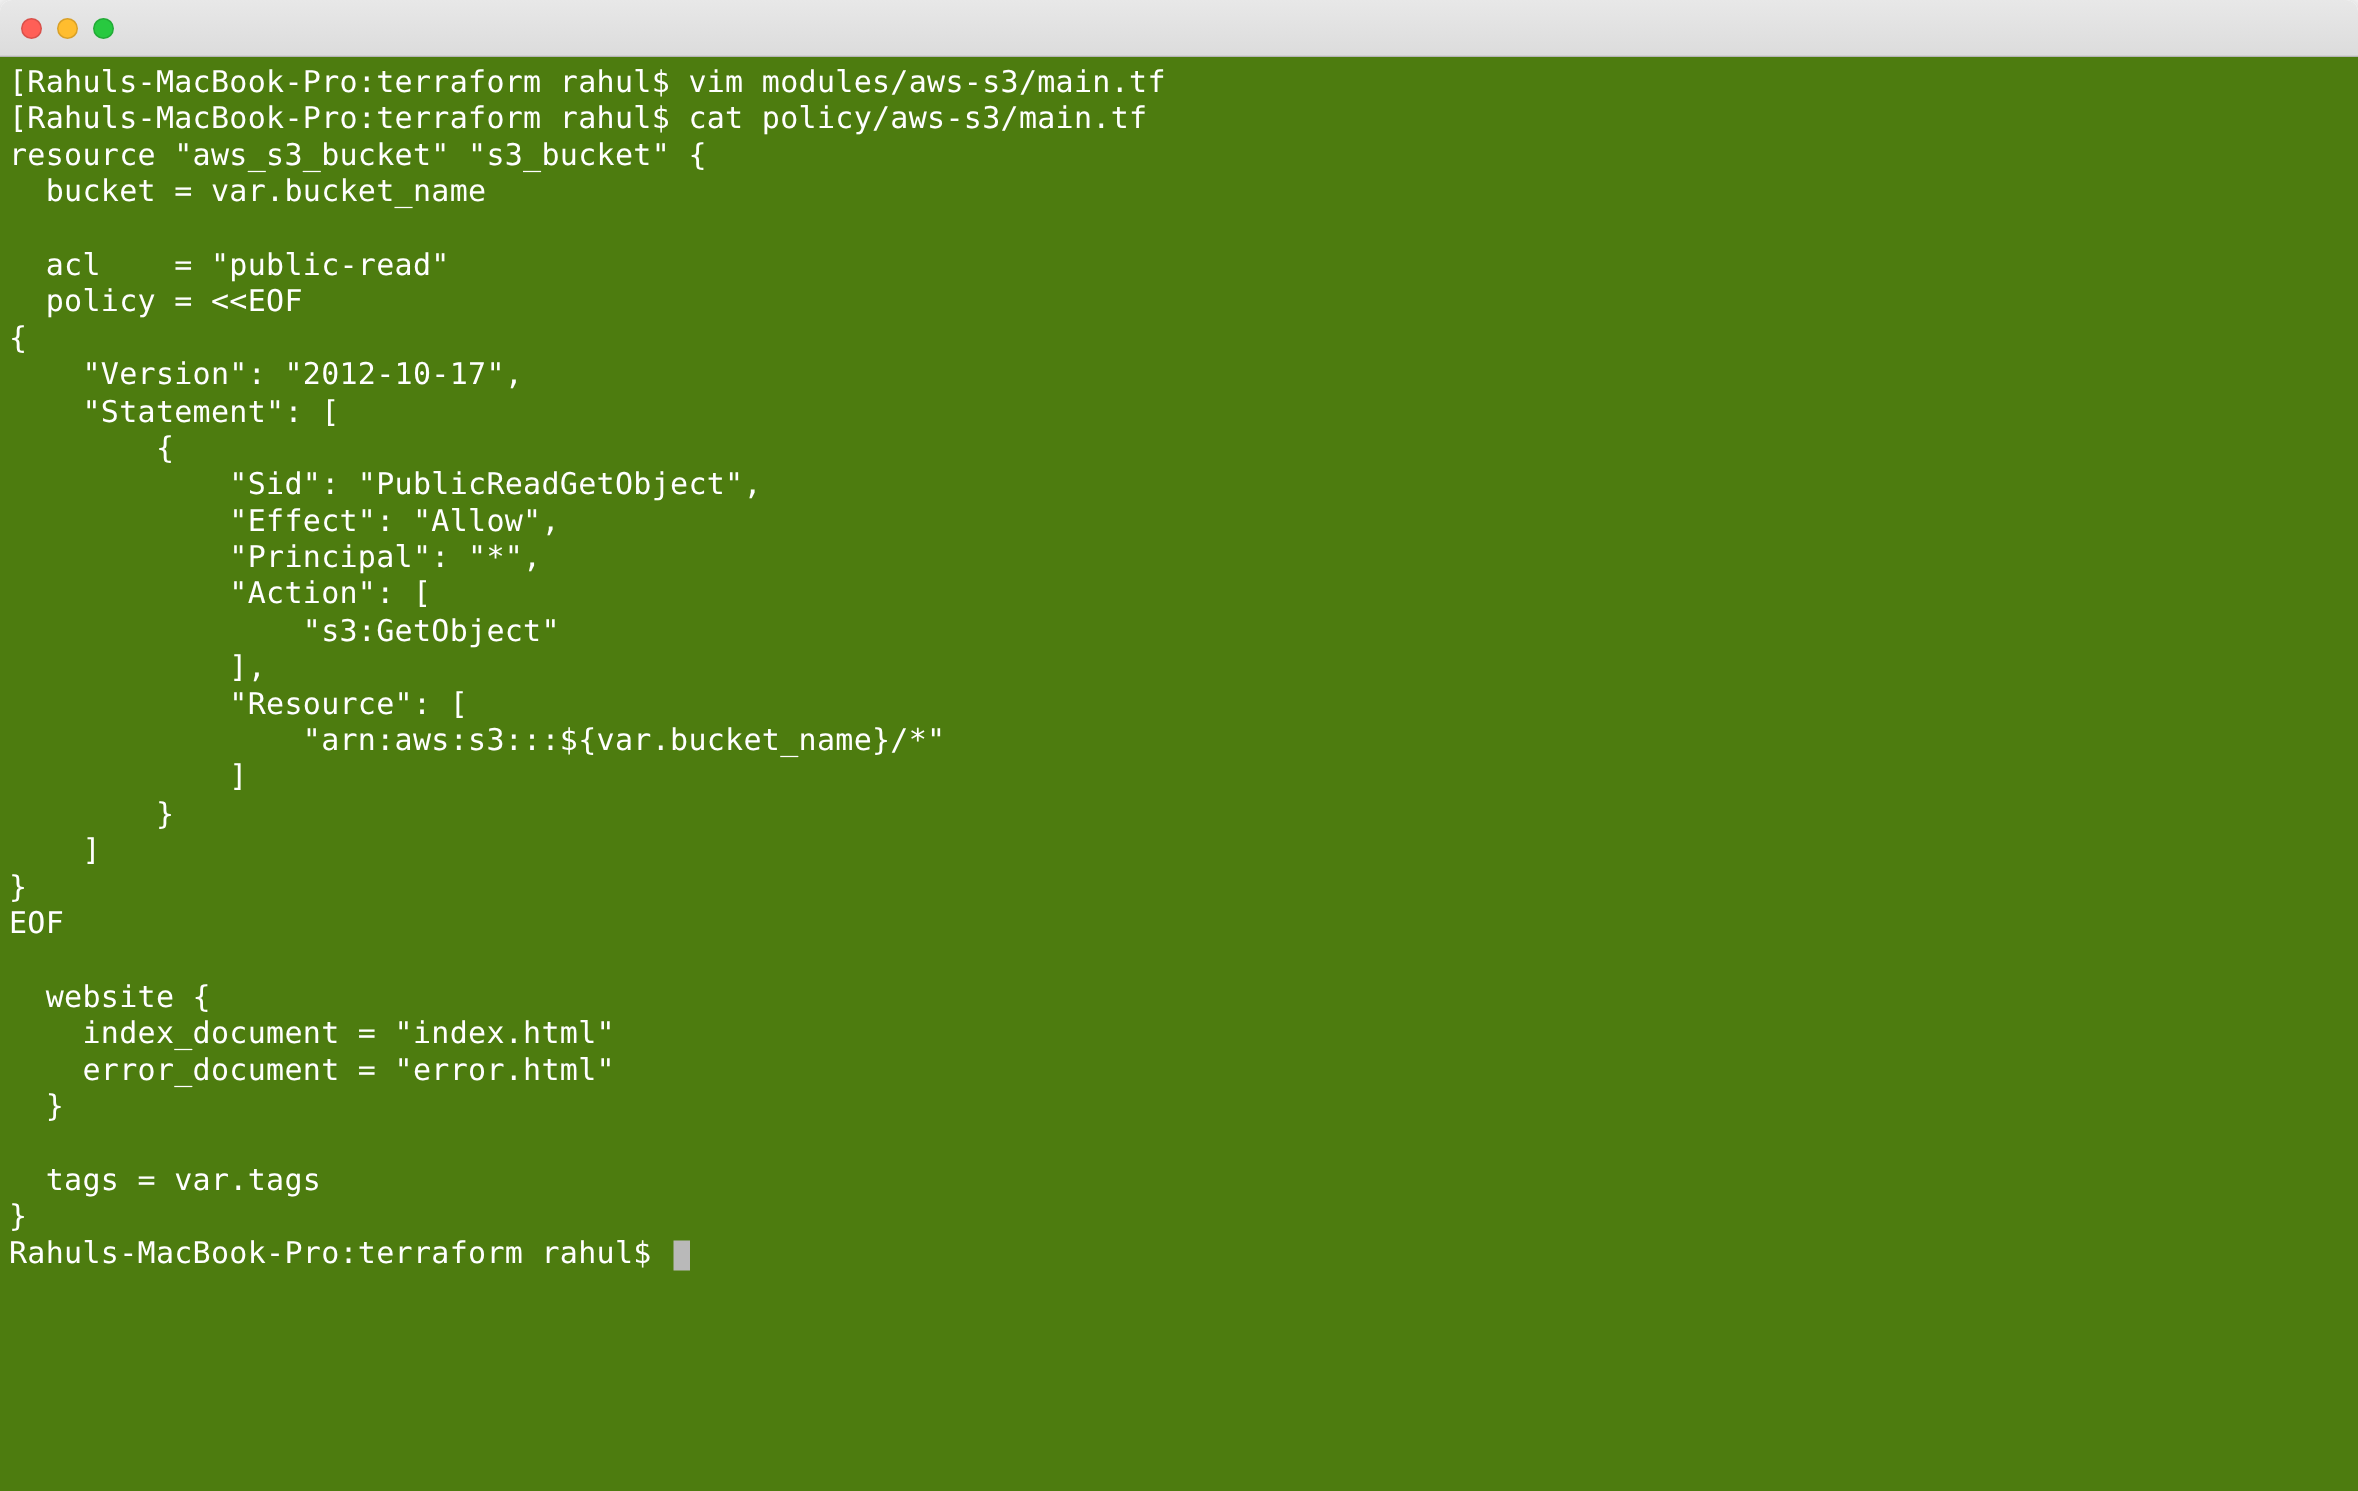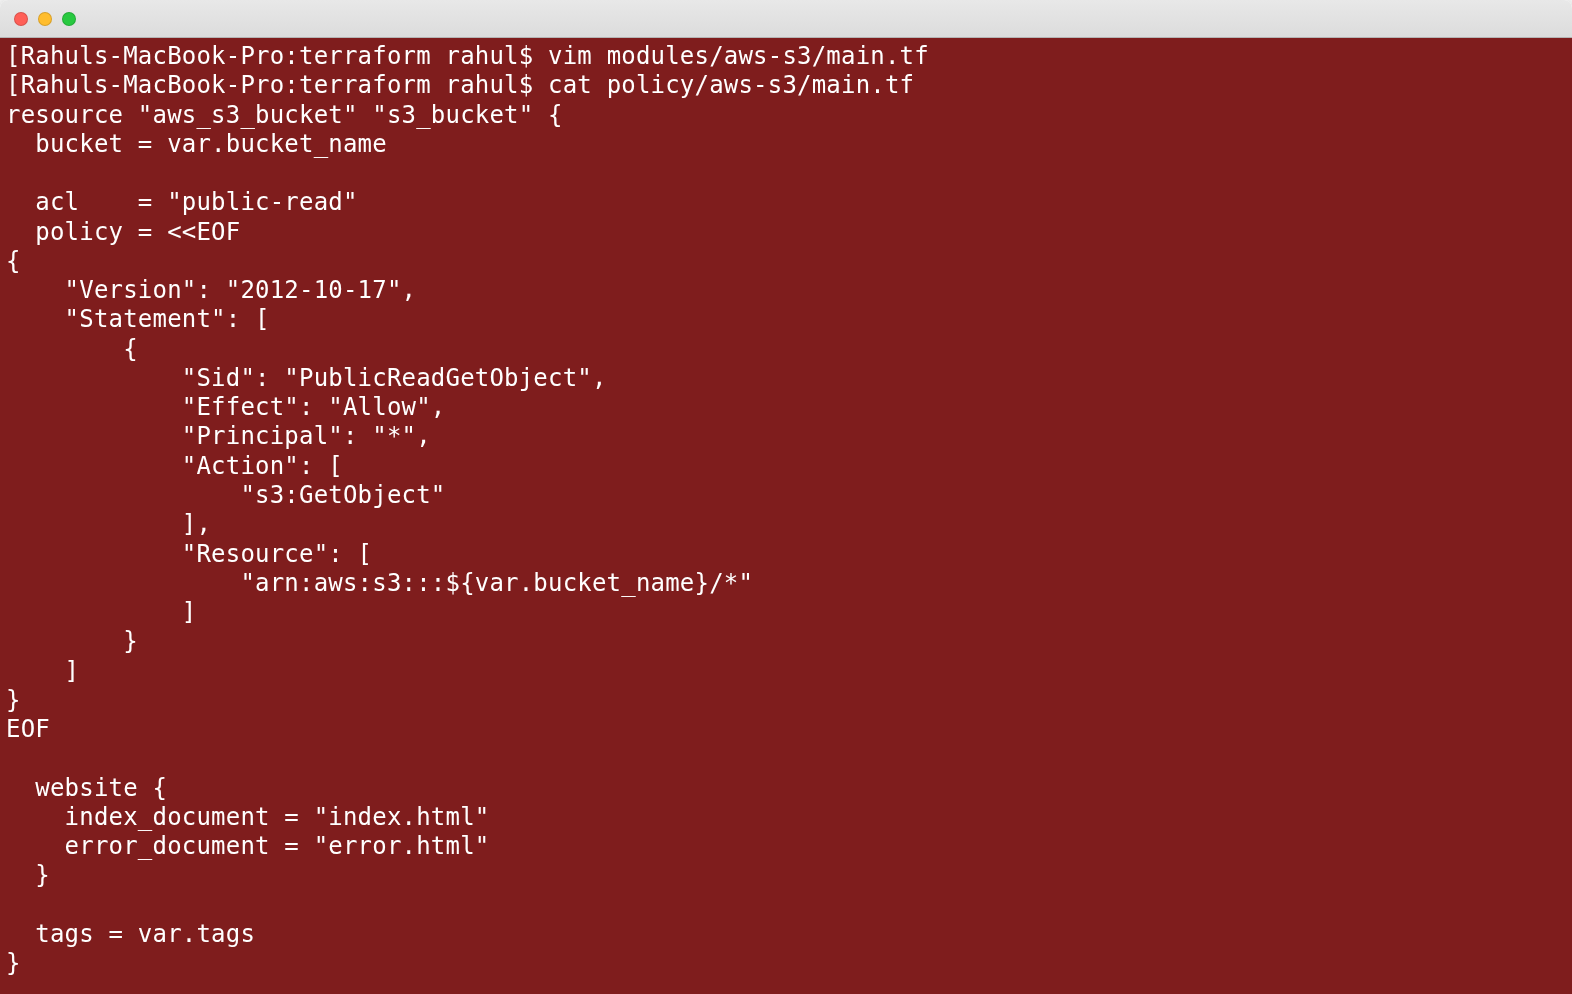--- a/index.html
+++ b/index.html
@@ -38,23 +38,23 @@
       width: 14px;
       height: 14px;
       border-radius: 50%;
       border: 0.5px solid rgba(0,0,0,0.15);
     }
     .tl-close { background: #ff5f57; }
     .tl-min { background: #ffbd2e; }
     .tl-max { background: #28c940; }
     .terminal {
       flex: 1;
-      background: #7f1d1d;
+      background: #4d7c0f;
       color: #fff;
-      font-size: 24px;
+      font-size: 20px;
       line-height: 1.22;
       padding: 4px 6px;
       white-space: pre;
       overflow: hidden;
       letter-spacing: 0.2px;
     }
     .prompt-line {
       display: block;
     }
     .cursor {
@@ -97,14 +97,14 @@
     ]
 }
 EOF
 
   website {
     index_document = "index.html"
     error_document = "error.html"
   }
 
   tags = var.tags
-}</span></div>
+}</span><span class="prompt-line"><span>Rahuls-MacBook-Pro:terraform rahul$ </span><span class="cursor"></span></span></div>
 </div>
 
 </body></html>

